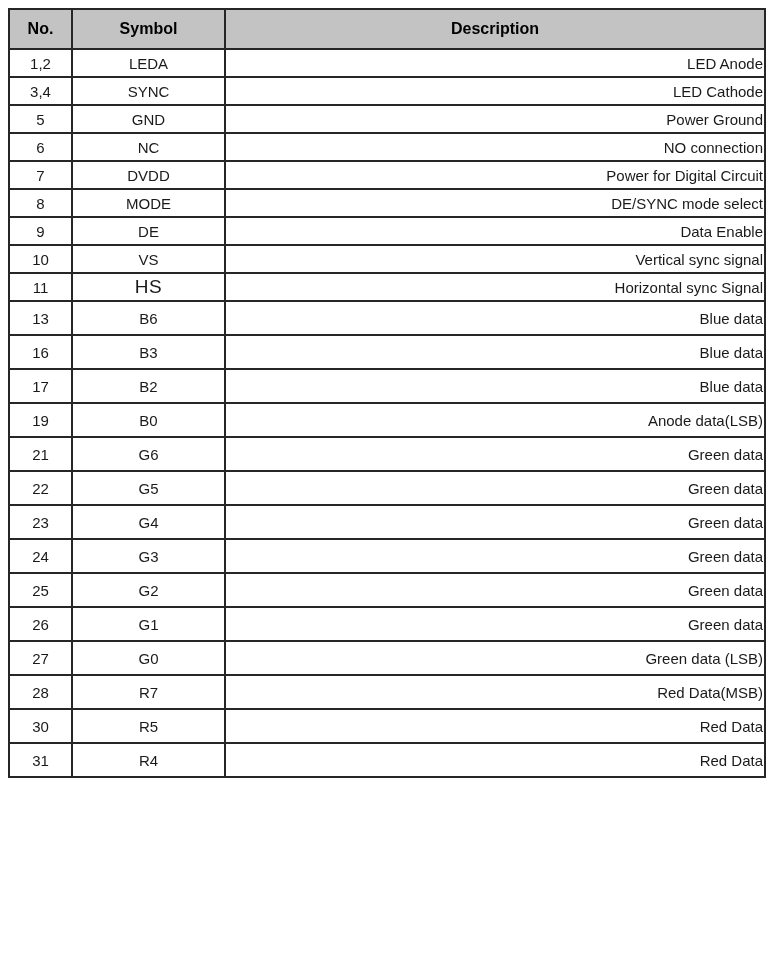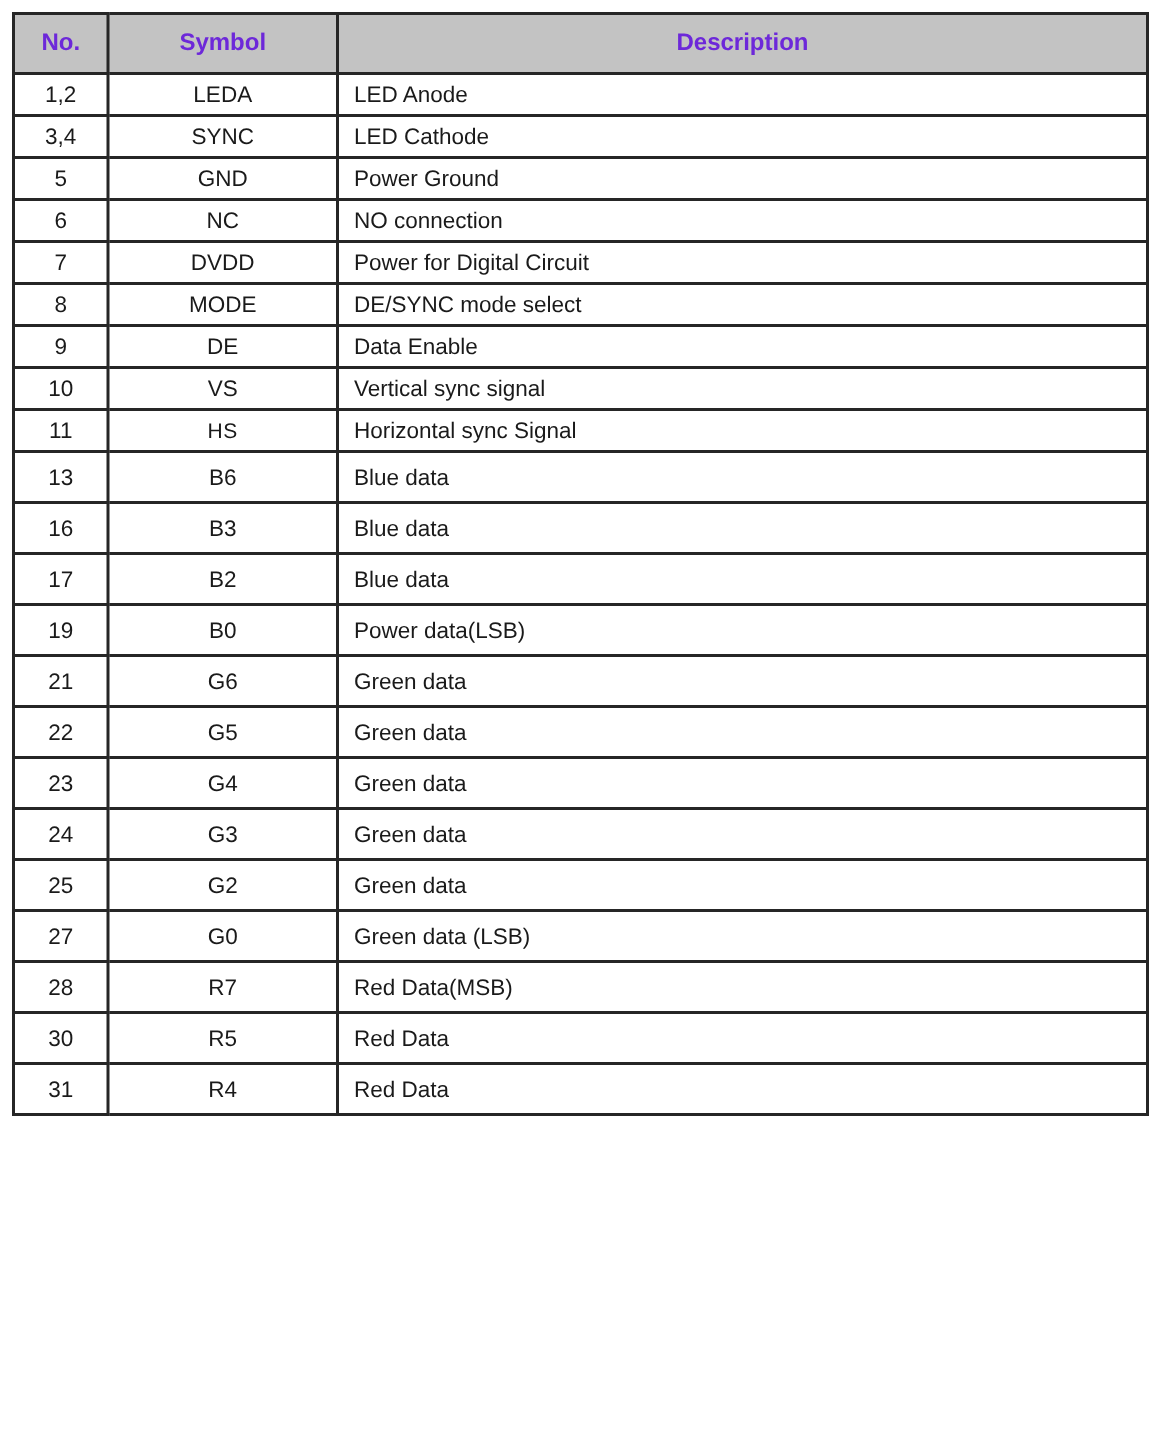--- a/index.html
+++ b/index.html
@@ -28,40 +28,40 @@
   }
   table.pin-table {
     border-width: 2px;
   }
   col.col-no { width: 63px; }
   col.col-symbol { width: 153px; }
   col.col-desc { width: 540px; }
   thead th {
     height: 36px;
     background: #c3c3c3;
-    color: #6d28d9;
+    color: #000000;
     font-size: 16px;
     font-weight: bold;
     text-align: center;
     vertical-align: middle;
     border-bottom-width: 3px;
   }
   tbody td {
     background: #ffffff;
     color: #1a1a1a;
     font-size: 15px;
     vertical-align: middle;
     border-top-width: 1.5px;
     border-bottom-width: 1.5px;
   }
   tbody tr.short td { height: 24px; }
   tbody tr.tall td { height: 30px; }
   td.c-no, td.c-symbol { text-align: center; }
-  td.c-desc { text-align: left; padding-left: 10px; }
-  td.symbol-large { font-size: 14px; letter-spacing: 0.5px; }
+  td.c-desc { text-align: right; padding-left: 10px; }
+  td.symbol-large { font-size: 19px; letter-spacing: 0.5px; }
 </style>
 </head>
 <body>
 
 <div class="page">
   <table class="pin-table">
     <colgroup>
       <col class="col-no">
       <col class="col-symbol">
       <col class="col-desc">
@@ -130,21 +130,21 @@
           <td class="c-desc">Blue data</td>
         </tr>
         <tr class="tall">
           <td class="c-no">17</td>
           <td class="c-symbol">B2</td>
           <td class="c-desc">Blue data</td>
         </tr>
         <tr class="tall">
           <td class="c-no">19</td>
           <td class="c-symbol">B0</td>
-          <td class="c-desc">Power data(LSB)</td>
+          <td class="c-desc">Anode data(LSB)</td>
         </tr>
         <tr class="tall">
           <td class="c-no">21</td>
           <td class="c-symbol">G6</td>
           <td class="c-desc">Green data</td>
         </tr>
         <tr class="tall">
           <td class="c-no">22</td>
           <td class="c-symbol">G5</td>
           <td class="c-desc">Green data</td>
@@ -158,20 +158,25 @@
           <td class="c-no">24</td>
           <td class="c-symbol">G3</td>
           <td class="c-desc">Green data</td>
         </tr>
         <tr class="tall">
           <td class="c-no">25</td>
           <td class="c-symbol">G2</td>
           <td class="c-desc">Green data</td>
         </tr>
         <tr class="tall">
+          <td class="c-no">26</td>
+          <td class="c-symbol">G1</td>
+          <td class="c-desc">Green data</td>
+        </tr>
+        <tr class="tall">
           <td class="c-no">27</td>
           <td class="c-symbol">G0</td>
           <td class="c-desc">Green data (LSB)</td>
         </tr>
         <tr class="tall">
           <td class="c-no">28</td>
           <td class="c-symbol">R7</td>
           <td class="c-desc">Red Data(MSB)</td>
         </tr>
         <tr class="tall">

